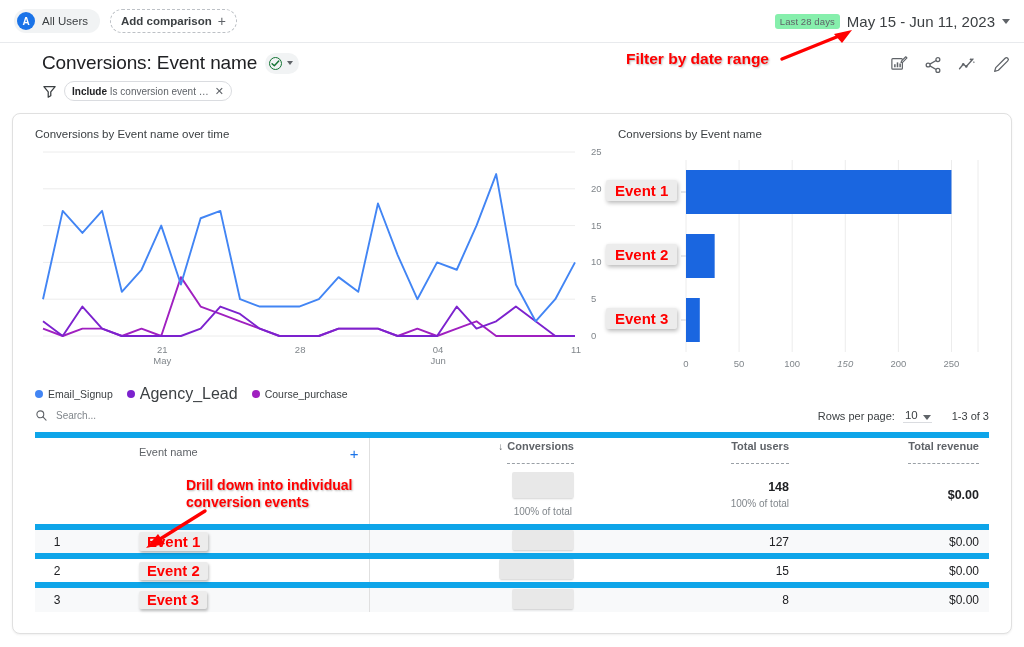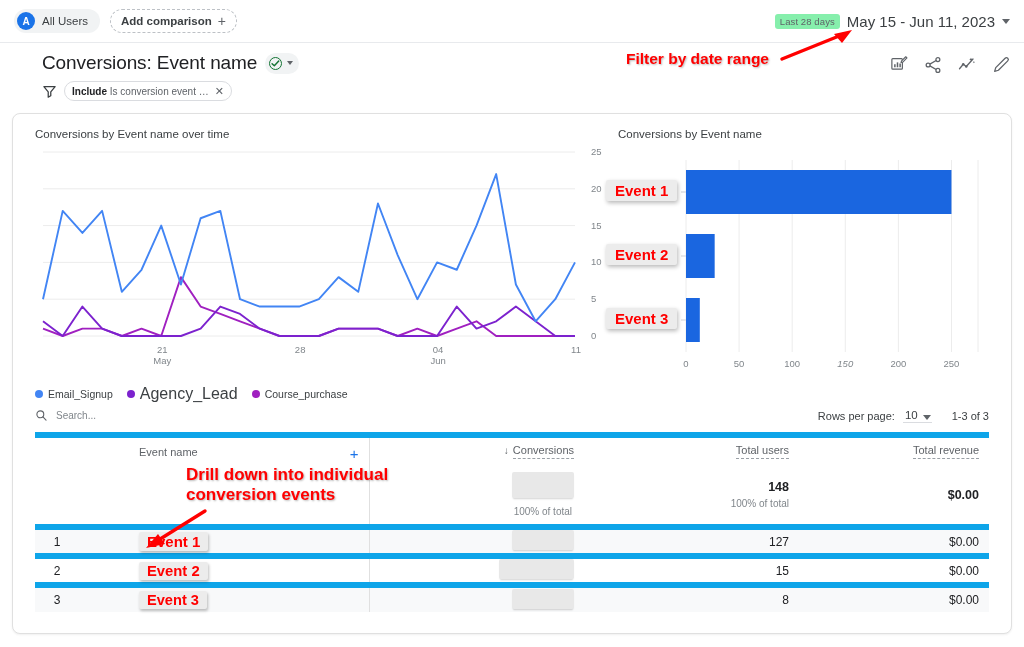--- a/index.html
+++ b/index.html
@@ -127,21 +127,21 @@
   .c-rev{width:190px;}
 
   thead th{
     height:30px;vertical-align:middle;font-weight:400;font-size:11px;color:#5f6368;
     padding:0 10px;border-bottom:none;
   }
   .th-name{text-align:left;padding-left:60px !important;position:relative;}
   .th-plus{position:absolute;right:10px;top:8px;color:#1a73e8;font-size:15px;line-height:1;}
   .th-right{text-align:right;}
   .th-metric{
-    border-bottom:1px dashed #9aa0a6;padding-bottom:2px;display:inline-block;
+    border-bottom:1px dashed #9aa0a6;padding-bottom:11px;display:inline-block;font-weight:bold;
   }
   .sort-arrow{font-size:10px;color:#5f6368;margin-right:4px;}
   .vdiv{border-left:1px solid #e0e0e0;}
 
   .totalrow td{height:62px;vertical-align:middle;padding:0 10px;border-top:none;}
   .tot-num{font-size:12.5px;font-weight:700;color:#202124;text-align:right;display:block;}
   .tot-sub{font-size:10px;color:#80868b;text-align:right;display:block;margin-top:4px;}
   .redact{
     display:inline-block;background:#e8e8e8;border-radius:2px;
     box-shadow:0 2px 2px -1px rgba(0,0,0,.18);
@@ -417,20 +417,20 @@
     </table>
   </div>
 </div>
 
 <div class="ann-text" style="left:626px;top:50px;font-size:15.5px;">Filter by date range</div>
 <svg class="ann-arrow" style="left:778px;top:26px;" width="80" height="36" viewBox="0 0 80 36">
   <line x1="4" y1="33" x2="66" y2="8" stroke="#ff0000" stroke-width="3.4" stroke-linecap="round"></line>
   <path d="M74 4 L56 8 L64 17 z" fill="#ff0000"></path>
 </svg>
 
-<div class="ann-text" style="left:186px;top:465px;font-size:17px;">
+<div class="ann-text" style="left:186px;top:477px;font-size:14px;">
   <div>Drill down into individual</div>
   <div>conversion events</div>
 </div>
 <svg class="ann-arrow" style="left:135px;top:505px;" width="76" height="46" viewBox="0 0 76 46">
   <line x1="70" y1="6" x2="22" y2="36" stroke="#ff0000" stroke-width="3.4" stroke-linecap="round"></line>
   <path d="M11 43 L30 39 L23 29 z" fill="#ff0000"></path>
 </svg>
 
 </body></html>

